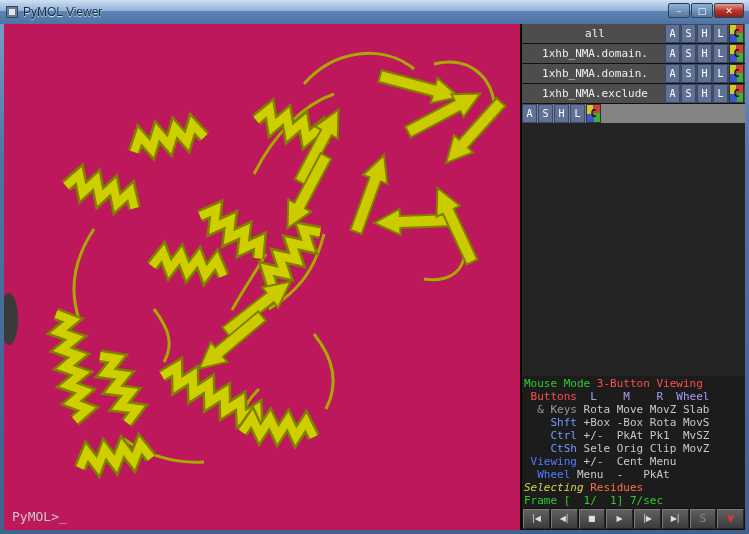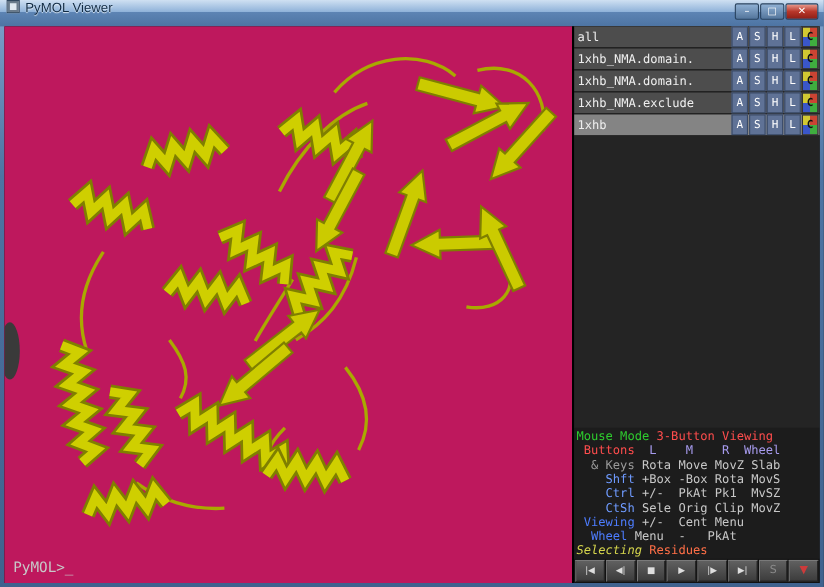--- a/index.html
+++ b/index.html
@@ -7,21 +7,21 @@
   .window{
     position:relative;width:749px;height:534px;
     background:linear-gradient(#7fa3cd,#4d74a3 30%,#3f628e);
     font-family:"Liberation Sans",sans-serif;
     overflow:hidden;
   }
   
   .titlebar{
     position:absolute;top:0;left:0;right:0;height:24px;
     background:linear-gradient(#cfe0f2,#8fb2d9 45%,#5d84b4 46%,#4d74a3);
-    display:flex;padding:0 6px;
+    display:flex;align-items:center;padding:0 6px;
   }
   .app-icon{
     width:12px;height:12px;margin-right:5px;
     background:#dfe8f2;border:1px solid #30475f;
     box-shadow:inset 0 0 0 2px #6a7b8c;
   }
   .wtitle{font-size:12px;color:#102a43;text-shadow:0 1px 1px #e8f1fa;}
   .win-controls{position:absolute;right:5px;top:3px;display:flex;gap:1px;}
   .wbtn{
     height:15px;border:1px solid #28425e;border-radius:2px;
@@ -44,21 +44,21 @@
   
   .rightpanel{
     width:225px;background:#242424;border-left:2px solid #000;
     display:flex;flex-direction:column;
   }
   .objrows{display:flex;flex-direction:column;gap:1px;background:#111;}
   .objrow{display:flex;height:19px;background:#4d4d4d;}
   .objrow.active{background:#848484;}
   .objname{
     flex:1;font-family:"DejaVu Sans Mono",monospace;font-size:11px;
-    color:#efefef;line-height:19px;padding-left:3px;white-space:pre;overflow:hidden;
+    color:#efefef;line-height:19px;padding-left:3px;white-space:pre;overflow:hidden;text-align:center;
   }
   .objbtns{display:flex;gap:1px;padding-right:1px;align-items:stretch;}
   .obtn{
     width:15px;display:flex;align-items:center;justify-content:center;
     font-family:"DejaVu Sans Mono",monospace;font-size:10px;color:#fff;
     background:#5f7296;border:1px solid #3a4a66;
   }
   .obtn.color{
     background:conic-gradient(#cc4433 0 25%,#3fae3f 25% 50%,#3a56c8 50% 75%,#d2c832 75%);
     color:#111;border:1px solid #333;font-weight:bold;
@@ -231,21 +231,20 @@
           <div class="objbtns">
             <div class="obtn">A</div>
             <div class="obtn">S</div>
             <div class="obtn">H</div>
             <div class="obtn">L</div>
             <div class="obtn color">C</div>
           </div>
         </div>
 
         <div class="objrow active">
-          <div class="objname">1xhb</div>
           <div class="objbtns">
             <div class="obtn">A</div>
             <div class="obtn">S</div>
             <div class="obtn">H</div>
             <div class="obtn">L</div>
             <div class="obtn color">C</div>
           </div>
         </div>
 
       </div>
@@ -255,20 +254,21 @@
       <div class="mousepanel">
         <div class="mline"><span class="c-green">Mouse Mode</span><span class="c-red"> 3-Button Viewing</span></div>
         <div class="mline"><span class="c-red"> Buttons</span><span class="c-purple">  L    M    R  Wheel</span></div>
         <div class="mline"><span class="c-dim">  &amp; Keys</span><span class="c-gray"> Rota Move MovZ Slab</span></div>
         <div class="mline"><span class="c-blue">    Shft</span><span class="c-gray"> +Box -Box Rota MovS</span></div>
         <div class="mline"><span class="c-blue">    Ctrl</span><span class="c-gray"> +/-  PkAt Pk1  MvSZ</span></div>
         <div class="mline"><span class="c-blue">    CtSh</span><span class="c-gray"> Sele Orig Clip MovZ</span></div>
         <div class="mline"><span class="c-marine"> Viewing</span><span class="c-gray"> +/-  Cent Menu</span></div>
         <div class="mline"><span class="c-marine">  Wheel</span><span class="c-gray"> Menu  -   PkAt</span></div>
         <div class="mline"><span class="c-yellow">Selecting </span><span class="c-orange">Residues</span></div>
+        <div class="mline"><span class="c-green">Frame [  1/  1] 7/sec</span></div>
       </div>
 
       <div class="playbar">
         <button class="pb">|◀</button>
         <button class="pb">◀|</button>
         <button class="pb">■</button>
         <button class="pb">▶</button>
         <button class="pb">|▶</button>
         <button class="pb">▶|</button>
         <button class="pb dim">S</button>

